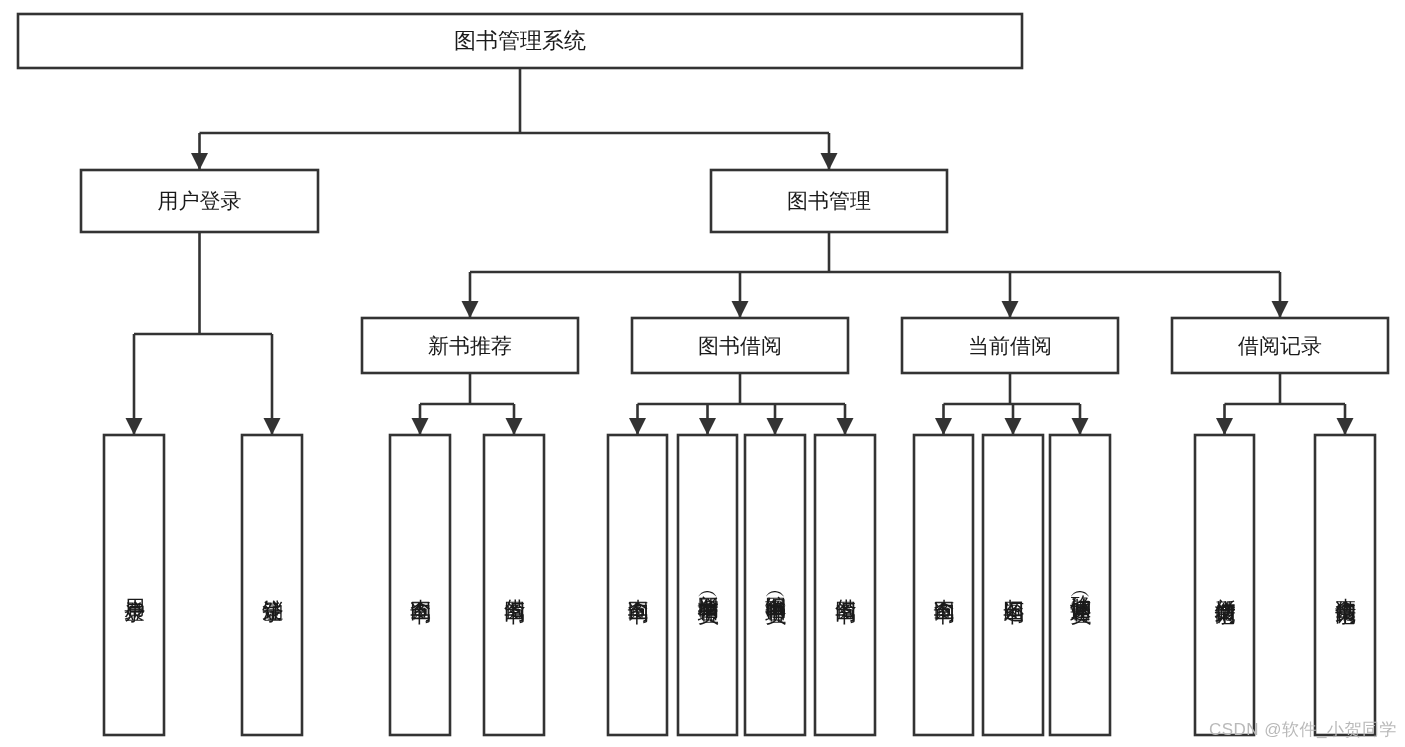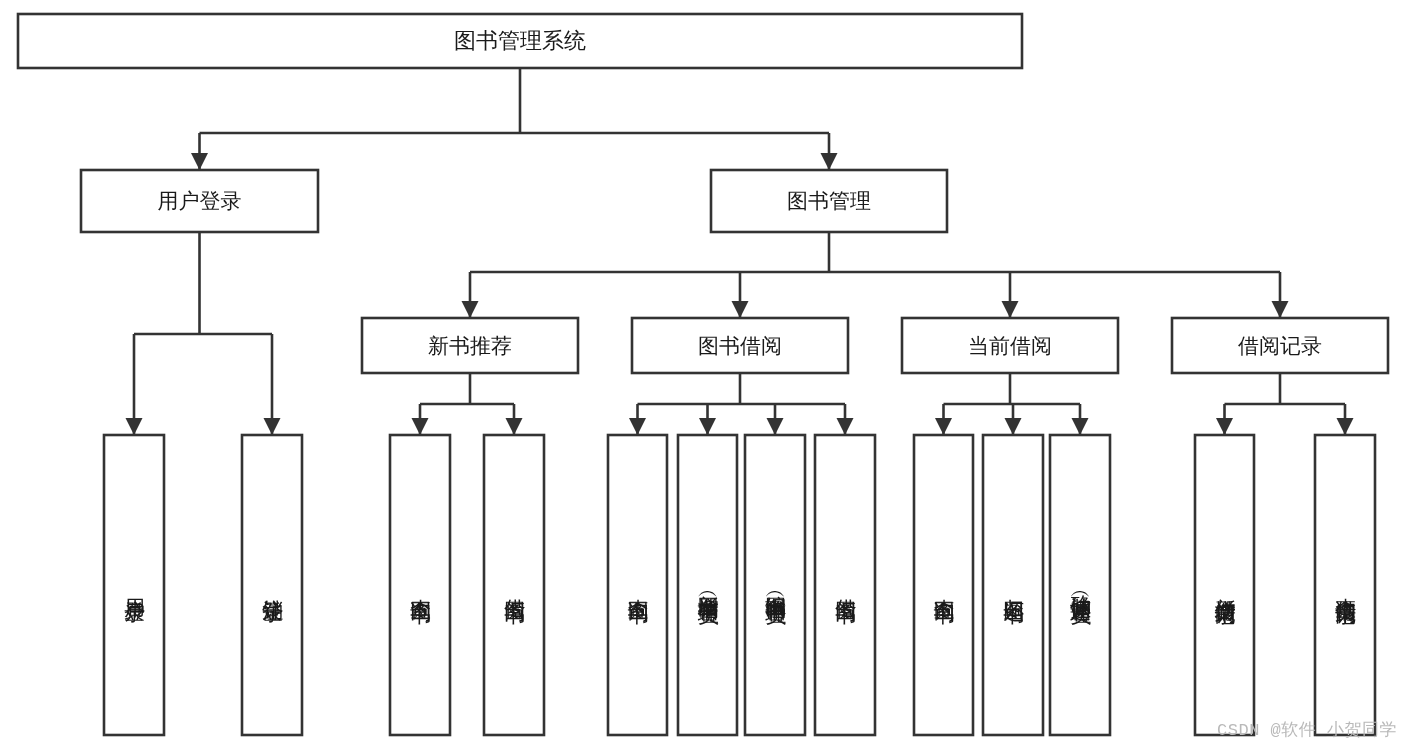--- a/index.html
+++ b/index.html
@@ -66,21 +66,21 @@
     font-size: 21px;
     line-height: 1.02;
     color: #1a1a1a;
     letter-spacing: 1.5px;
     white-space: nowrap;
   }
   .watermark {
     position: absolute;
     right: 8px;
     bottom: 6px;
-    font-family: Liberation Mono, monospace;
+    font-family: Liberation Sans, sans-serif;
     font-size: 17px;
     color: #b9b9b9;
     white-space: nowrap;
     letter-spacing: 0.5px;
   }
 </style>
 </head>
 <body>
 
 <div id="diagram-root">

